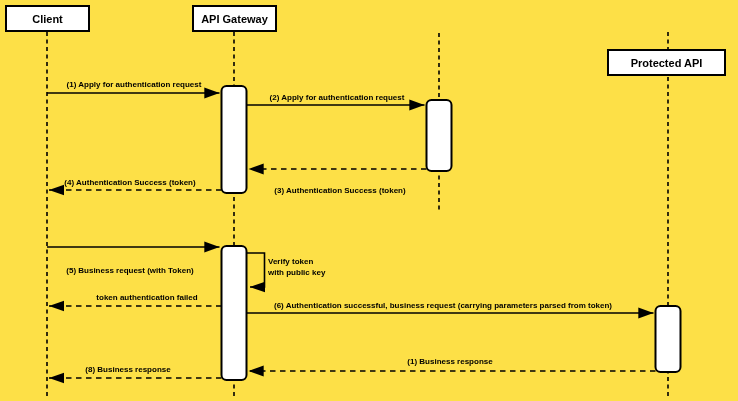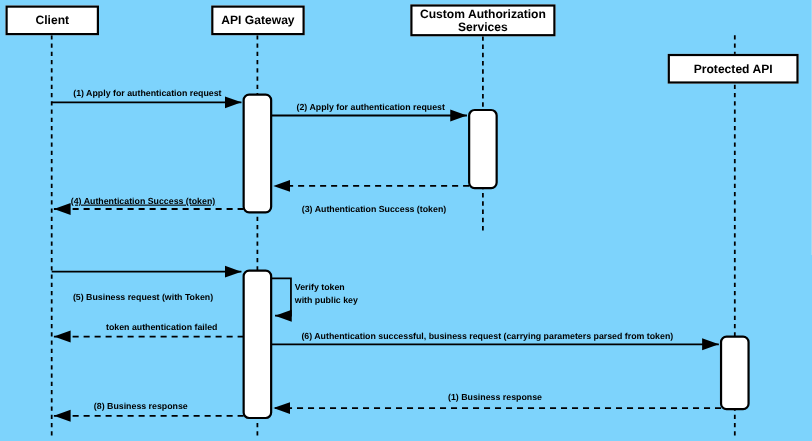--- a/index.html
+++ b/index.html
@@ -1,19 +1,19 @@
 <!DOCTYPE html>
 <html><head>
 <meta charset="utf-8">
 <style>
   html,body{margin:0;padding:0;background:#e8e8e8;}
   .stage{
     position:relative;
     width:738px;height:401px;
-    background:#7dd3fc;
+    background:#fde047;
     font-family:"Liberation Sans", sans-serif;
     overflow:hidden;
   }
   .stage svg{position:absolute;left:0;top:0;}
   .actor-box{
     position:absolute;
     box-sizing:border-box;
     border:2px solid #000000;
     background:#ffffff;
     display:flex;align-items:center;justify-content:center;
@@ -70,31 +70,28 @@
     <line x1="655.5" y1="371" x2="248.5" y2="371" stroke="#000000" stroke-width="1.6" stroke-dasharray="5.5 4.5" marker-end="url(#arrow)"></line>
     <line x1="221.5" y1="378" x2="49" y2="378" stroke="#000000" stroke-width="1.6" stroke-dasharray="5.5 4.5" marker-end="url(#arrow)"></line>
   </svg>
 
   <div class="actor-box" style="left:5px;top:5px;width:85px;height:27px;">
     <span>Client</span>
   </div>
   <div class="actor-box" style="left:192px;top:5px;width:85px;height:27px;">
     <span>API Gateway</span>
   </div>
-  <div class="actor-box" style="left:373px;top:4px;width:132px;height:29px;">
-    <span>Custom Authorization Services</span>
-  </div>
   <div class="actor-box" style="left:607px;top:5px;width:119px;height:27px;margin-top:44px;">
     <span>Protected API</span>
   </div>
 
   <div class="msg-label" style="left:134px;top:80px;">(1) Apply for authentication request</div>
   <div class="msg-label" style="left:337px;top:93px;text-align:right;">(2) Apply for authentication request</div>
   <div class="msg-label" style="left:340px;top:157px;margin-top:29px;">(3) Authentication Success (token)</div>
-  <div class="msg-label" style="left:130px;top:178px;text-decoration:underline;">(4) Authentication Success (token)</div>
+  <div class="msg-label" style="left:130px;top:178px;">(4) Authentication Success (token)</div>
   <div class="msg-label" style="left:130px;top:234px;margin-top:32px;">(5) Business request (with Token)</div>
   <div class="msg-label" style="left:131px;top:293px;margin-left:16px;">token authentication failed</div>
   <div class="msg-label" style="left:443px;top:301px;text-align:right;">(6) Authentication successful, business request (carrying parameters parsed from token)</div>
   <div class="msg-label" style="left:450px;top:357px;">(1) Business response</div>
   <div class="msg-label" style="left:128px;top:365px;">(8) Business response</div>
 
   <div class="block-label" style="left:268px;top:257px;width:80px;">
     <span>Verify token</span>
     <span>with public key</span>
   </div>

